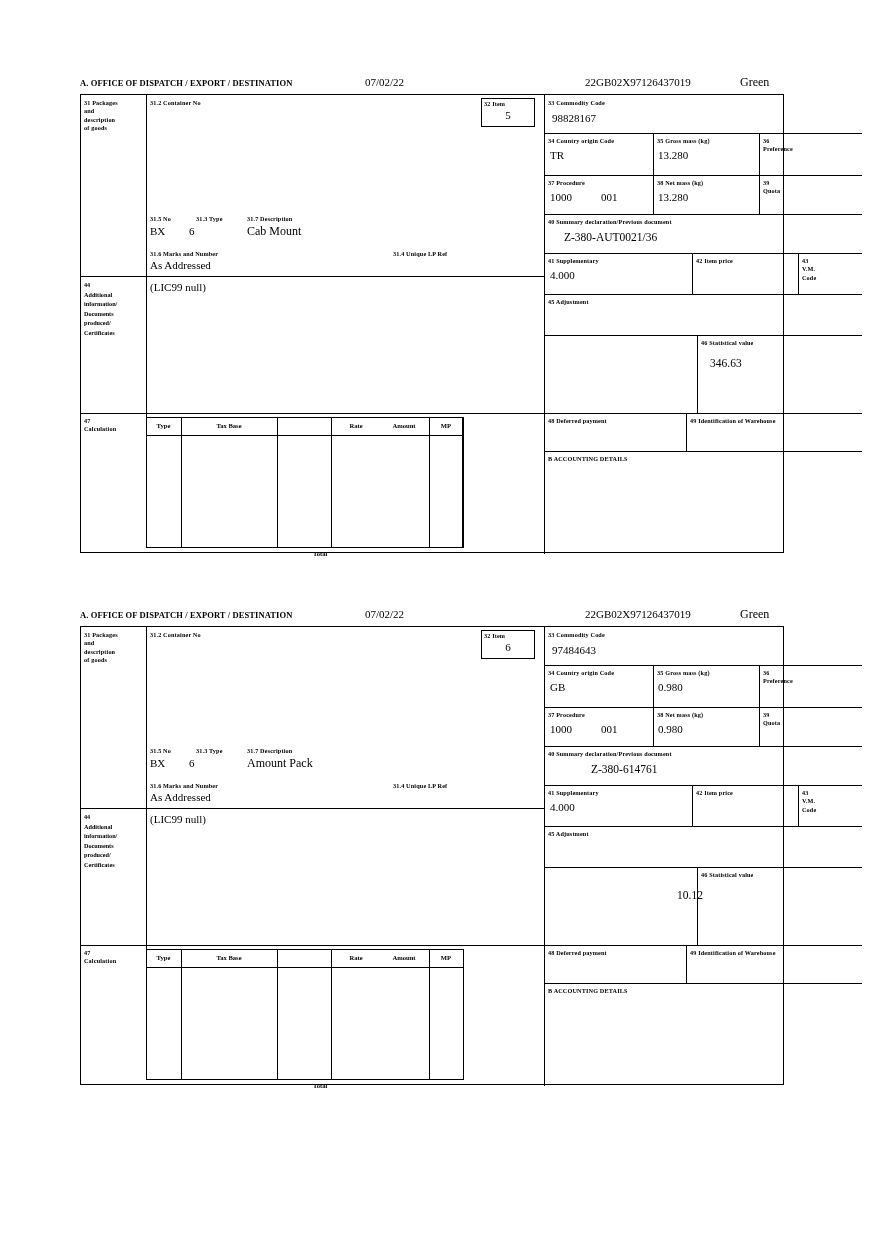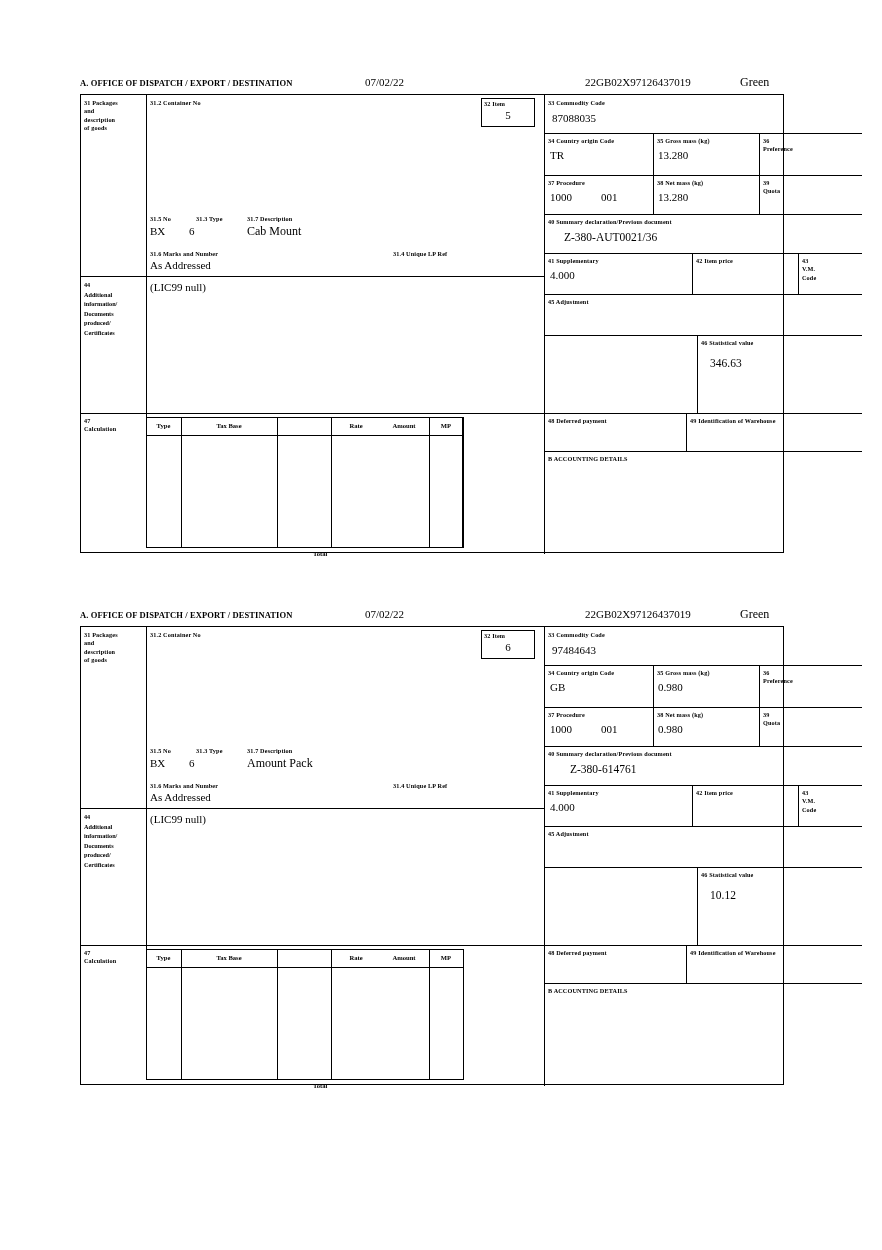--- a/index.html
+++ b/index.html
@@ -173,21 +173,21 @@
         <div>44</div>
         <div>Additional</div>
         <div>information/</div>
         <div>Documents</div>
         <div>produced/</div>
         <div>Certificates</div>
       </div>
       <div class="c val" style="left:69px; top:186px;">(LIC99 null)</div>
 
       <div class="c lbl" style="left:467px; top:4px;">33 Commodity Code</div>
-      <div class="c val" style="left:471px; top:17px;">87088035</div>
+      <div class="c val" style="left:471px; top:17px;">98828167</div>
       <div class="hline" style="left:463px; top:38px; width:318px;"></div>
 
       <div class="vline" style="left:572px; top:38px; height:81px;"></div>
       <div class="vline" style="left:678px; top:38px; height:81px;"></div>
       <div class="c lbl" style="left:467px; top:42px;">34 Country origin Code</div>
       <div class="c val" style="left:469px; top:54px;">TR</div>
       <div class="c lbl" style="left:576px; top:42px;">35 Gross mass (kg)</div>
       <div class="c val" style="left:577px; top:54px;">13.280</div>
       <div class="c lbl" style="left:682px; top:42px;">36 Preference</div>
       <div class="c val" style="left:683px; top:54px;"></div>
@@ -333,41 +333,41 @@
       <div class="c lbl" style="left:467px; top:84px;">37 Procedure</div>
       <div class="c val" style="left:469px; top:96px;">1000</div>
       <div class="c val" style="left:520px; top:96px;">001</div>
       <div class="c lbl" style="left:576px; top:84px;">38 Net mass (kg)</div>
       <div class="c val" style="left:577px; top:96px;">0.980</div>
       <div class="c lbl" style="left:682px; top:84px;">39 Quota</div>
       <div class="c val" style="left:683px; top:96px;"></div>
       <div class="hline" style="left:463px; top:119px; width:318px;"></div>
 
       <div class="c lbl" style="left:467px; top:123px;">40 Summary declaration/Previous document</div>
-      <div class="c val" style="left:489px; top:136px; font-size:11.5px;font-family:Liberation Serif, serif;">Z-380-614761</div>
+      <div class="c val" style="left:510px; top:136px; font-size:11.5px;font-family:Liberation Serif, serif;">Z-380-614761</div>
       <div class="hline" style="left:463px; top:158px; width:318px;"></div>
 
       <div class="vline" style="left:611px; top:158px; height:41px;"></div>
       <div class="vline" style="left:717px; top:158px; height:41px;"></div>
       <div class="c lbl" style="left:467px; top:162px;">41 Supplementary</div>
       <div class="c val" style="left:469px; top:174px;">4.000</div>
       <div class="c lbl" style="left:615px; top:162px;">42 Item price</div>
       <div class="c val" style="left:616px; top:174px;"></div>
       <div class="c lbl" style="left:721px; top:162px;">43 V.M. Code</div>
       <div class="c val" style="left:722px; top:174px;"></div>
       <div class="hline" style="left:463px; top:199px; width:318px;"></div>
 
       <div class="c lbl" style="left:467px; top:203px;">45 Adjustment</div>
       <div class="c val" style="left:469px; top:215px;"></div>
       <div class="hline" style="left:463px; top:240px; width:318px;"></div>
 
       <div class="dotline" style="left:463px; top:240px; height:78px;"></div>
       <div class="vline" style="left:616px; top:240px; height:78px;"></div>
       <div class="c lbl" style="left:620px; top:244px;">46 Statistical value</div>
-      <div class="c val" style="left:629px; top:262px; font-size:11.5px;font-family:Liberation Serif, serif;">10.12</div>
+      <div class="c val" style="left:596px; top:262px; font-size:11.5px;font-family:Liberation Serif, serif;">10.12</div>
 
       <div class="hline" style="left:0; top:318px; width:781px;"></div>
 
       <div class="c lbl" style="left:3px; top:322px; width:62px;">
         <div>47</div>
         <div>Calculation</div>
       </div>
 
       <div class="hline" style="left:65px; top:322px; width:318px;"></div>
       <div class="hline" style="left:65px; top:340px; width:318px;"></div>

